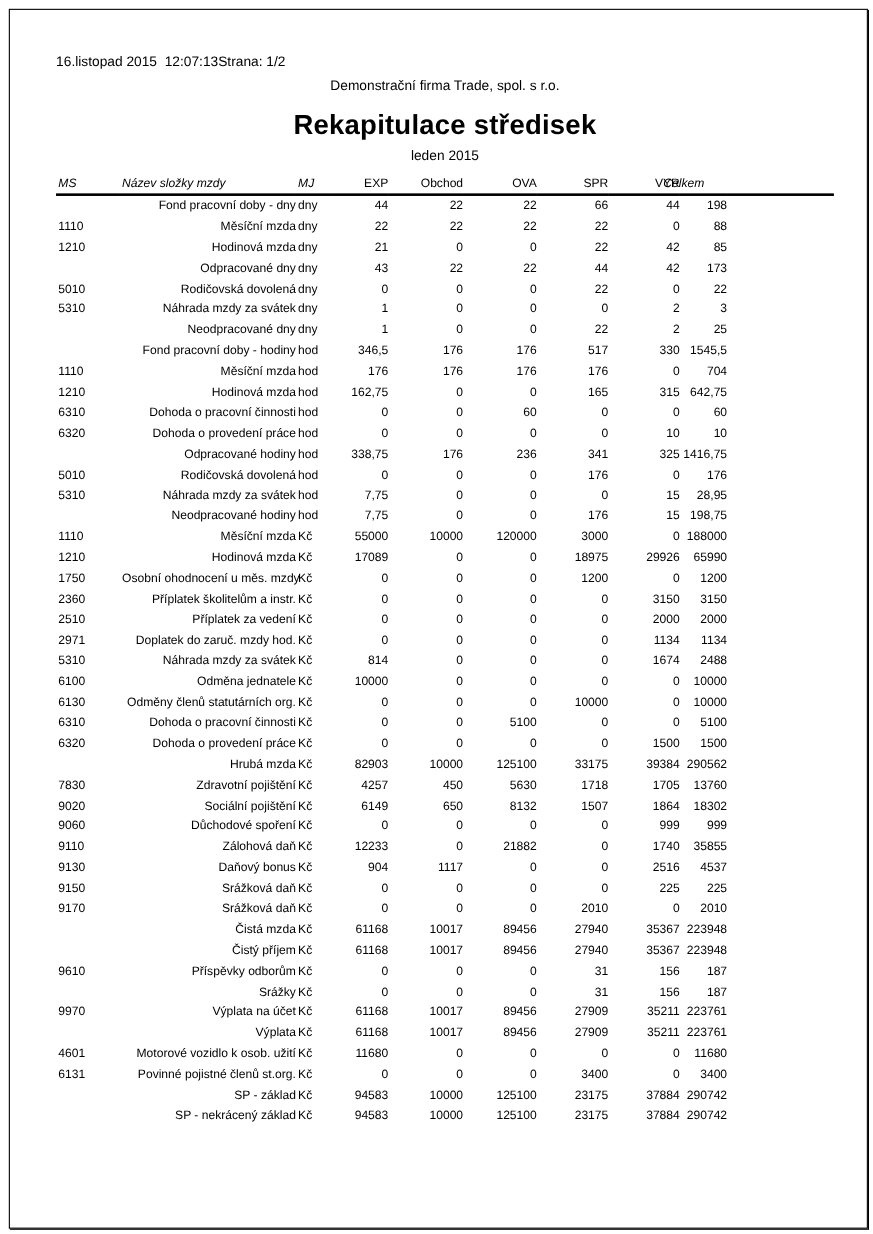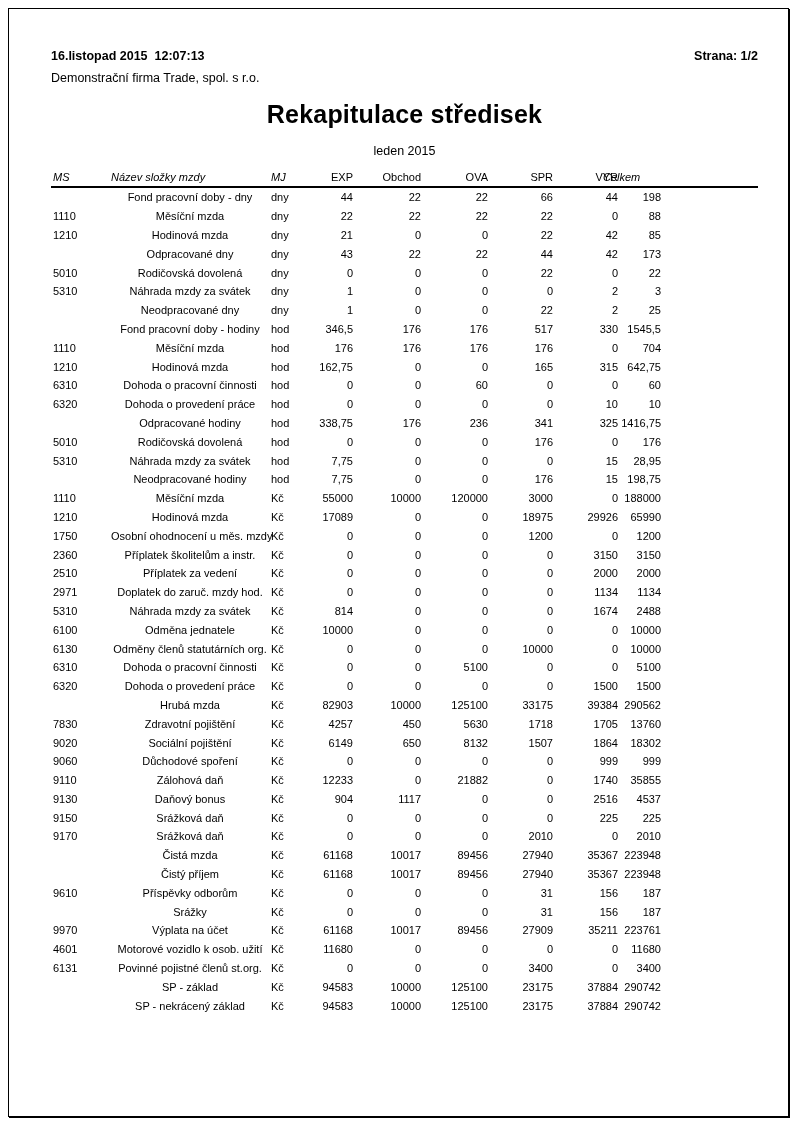--- a/index.html
+++ b/index.html
@@ -7,41 +7,41 @@
     width:794px; height:1122px; background:#ffffff; color:#000;
     font-family:"Liberation Sans", sans-serif; position:relative; overflow:hidden;
   }
   .page {
     position:absolute; left:8px; top:8px; right:5px; bottom:5px;
     border:1px solid #000; box-shadow:1px 1px 0 #000; background:#fff;
     box-sizing:border-box;
   }
   .content { padding:40px 30px 0 42px; }
   .meta-row {
-    display:flex; justify-content:space-between;
-    font-size:12.5px; line-height:15px; white-space:pre;font-weight:bold;
+    display:flex; 
+    font-size:12.5px; line-height:15px; white-space:pre;
   }
-  .company { margin-top:7px; font-size:12.5px; line-height:15px; }
+  .company { margin-top:7px; font-size:12.5px; line-height:15px;text-align:center; }
   .title { margin-top:14px; text-align:center; font-size:25px; font-weight:bold; line-height:28px; letter-spacing:0.2px; }
-  .subtitle { margin-top:15px; text-align:center; font-size:12.5px; line-height:16px; }
+  .subtitle { margin-top:5px; text-align:center; font-size:12.5px; line-height:16px; }
 
   table.report {
     border-collapse:collapse; table-layout:fixed; width:707px;
     margin-top:4px; font-size:11px;
   }
   .report th, .report td { padding:0; font-weight:normal; white-space:nowrap; overflow:visible; }
   .report thead th {
     text-align:right; height:20px; vertical-align:bottom; padding-bottom:3px;
     border-bottom:2px solid #000; font-size:11px;
   }
   .report thead th.l { text-align:left; padding-left:2px;font-style:italic; }
   .report tbody td { height:18.8px; vertical-align:middle; }
   .report td.num { text-align:right; }
   .report td.ms { text-align:left; padding-left:2px; }
-  .report td.name { text-align:center; padding-left:2px; }
+  .report td.name { text-align:right; padding-left:2px; }
   .report td.mj { text-align:left; padding-left:2px; }
   .bold { font-weight:bold; }
   .shiftl { position:relative; left:-17px; }
 </style>
 </head>
 <body>
 
 <div class="page">
   <div class="content">
 
@@ -558,20 +558,32 @@
     <td class="mj">Kč</td>
     <td class="num">61168</td>
     <td class="num">10017</td>
     <td class="num">89456</td>
     <td class="num">27909</td>
     <td class="num">35211</td>
     <td class="num">223761</td>
     <td></td>
   </tr>
           <tr>
+    <td class="ms"></td>
+    <td class="name bold">Výplata</td>
+    <td class="mj">Kč</td>
+    <td class="num">61168</td>
+    <td class="num">10017</td>
+    <td class="num">89456</td>
+    <td class="num">27909</td>
+    <td class="num">35211</td>
+    <td class="num">223761</td>
+    <td></td>
+  </tr>
+          <tr>
     <td class="ms">4601</td>
     <td class="name">Motorové vozidlo k osob. užití</td>
     <td class="mj">Kč</td>
     <td class="num">11680</td>
     <td class="num">0</td>
     <td class="num">0</td>
     <td class="num">0</td>
     <td class="num">0</td>
     <td class="num">11680</td>
     <td></td>

